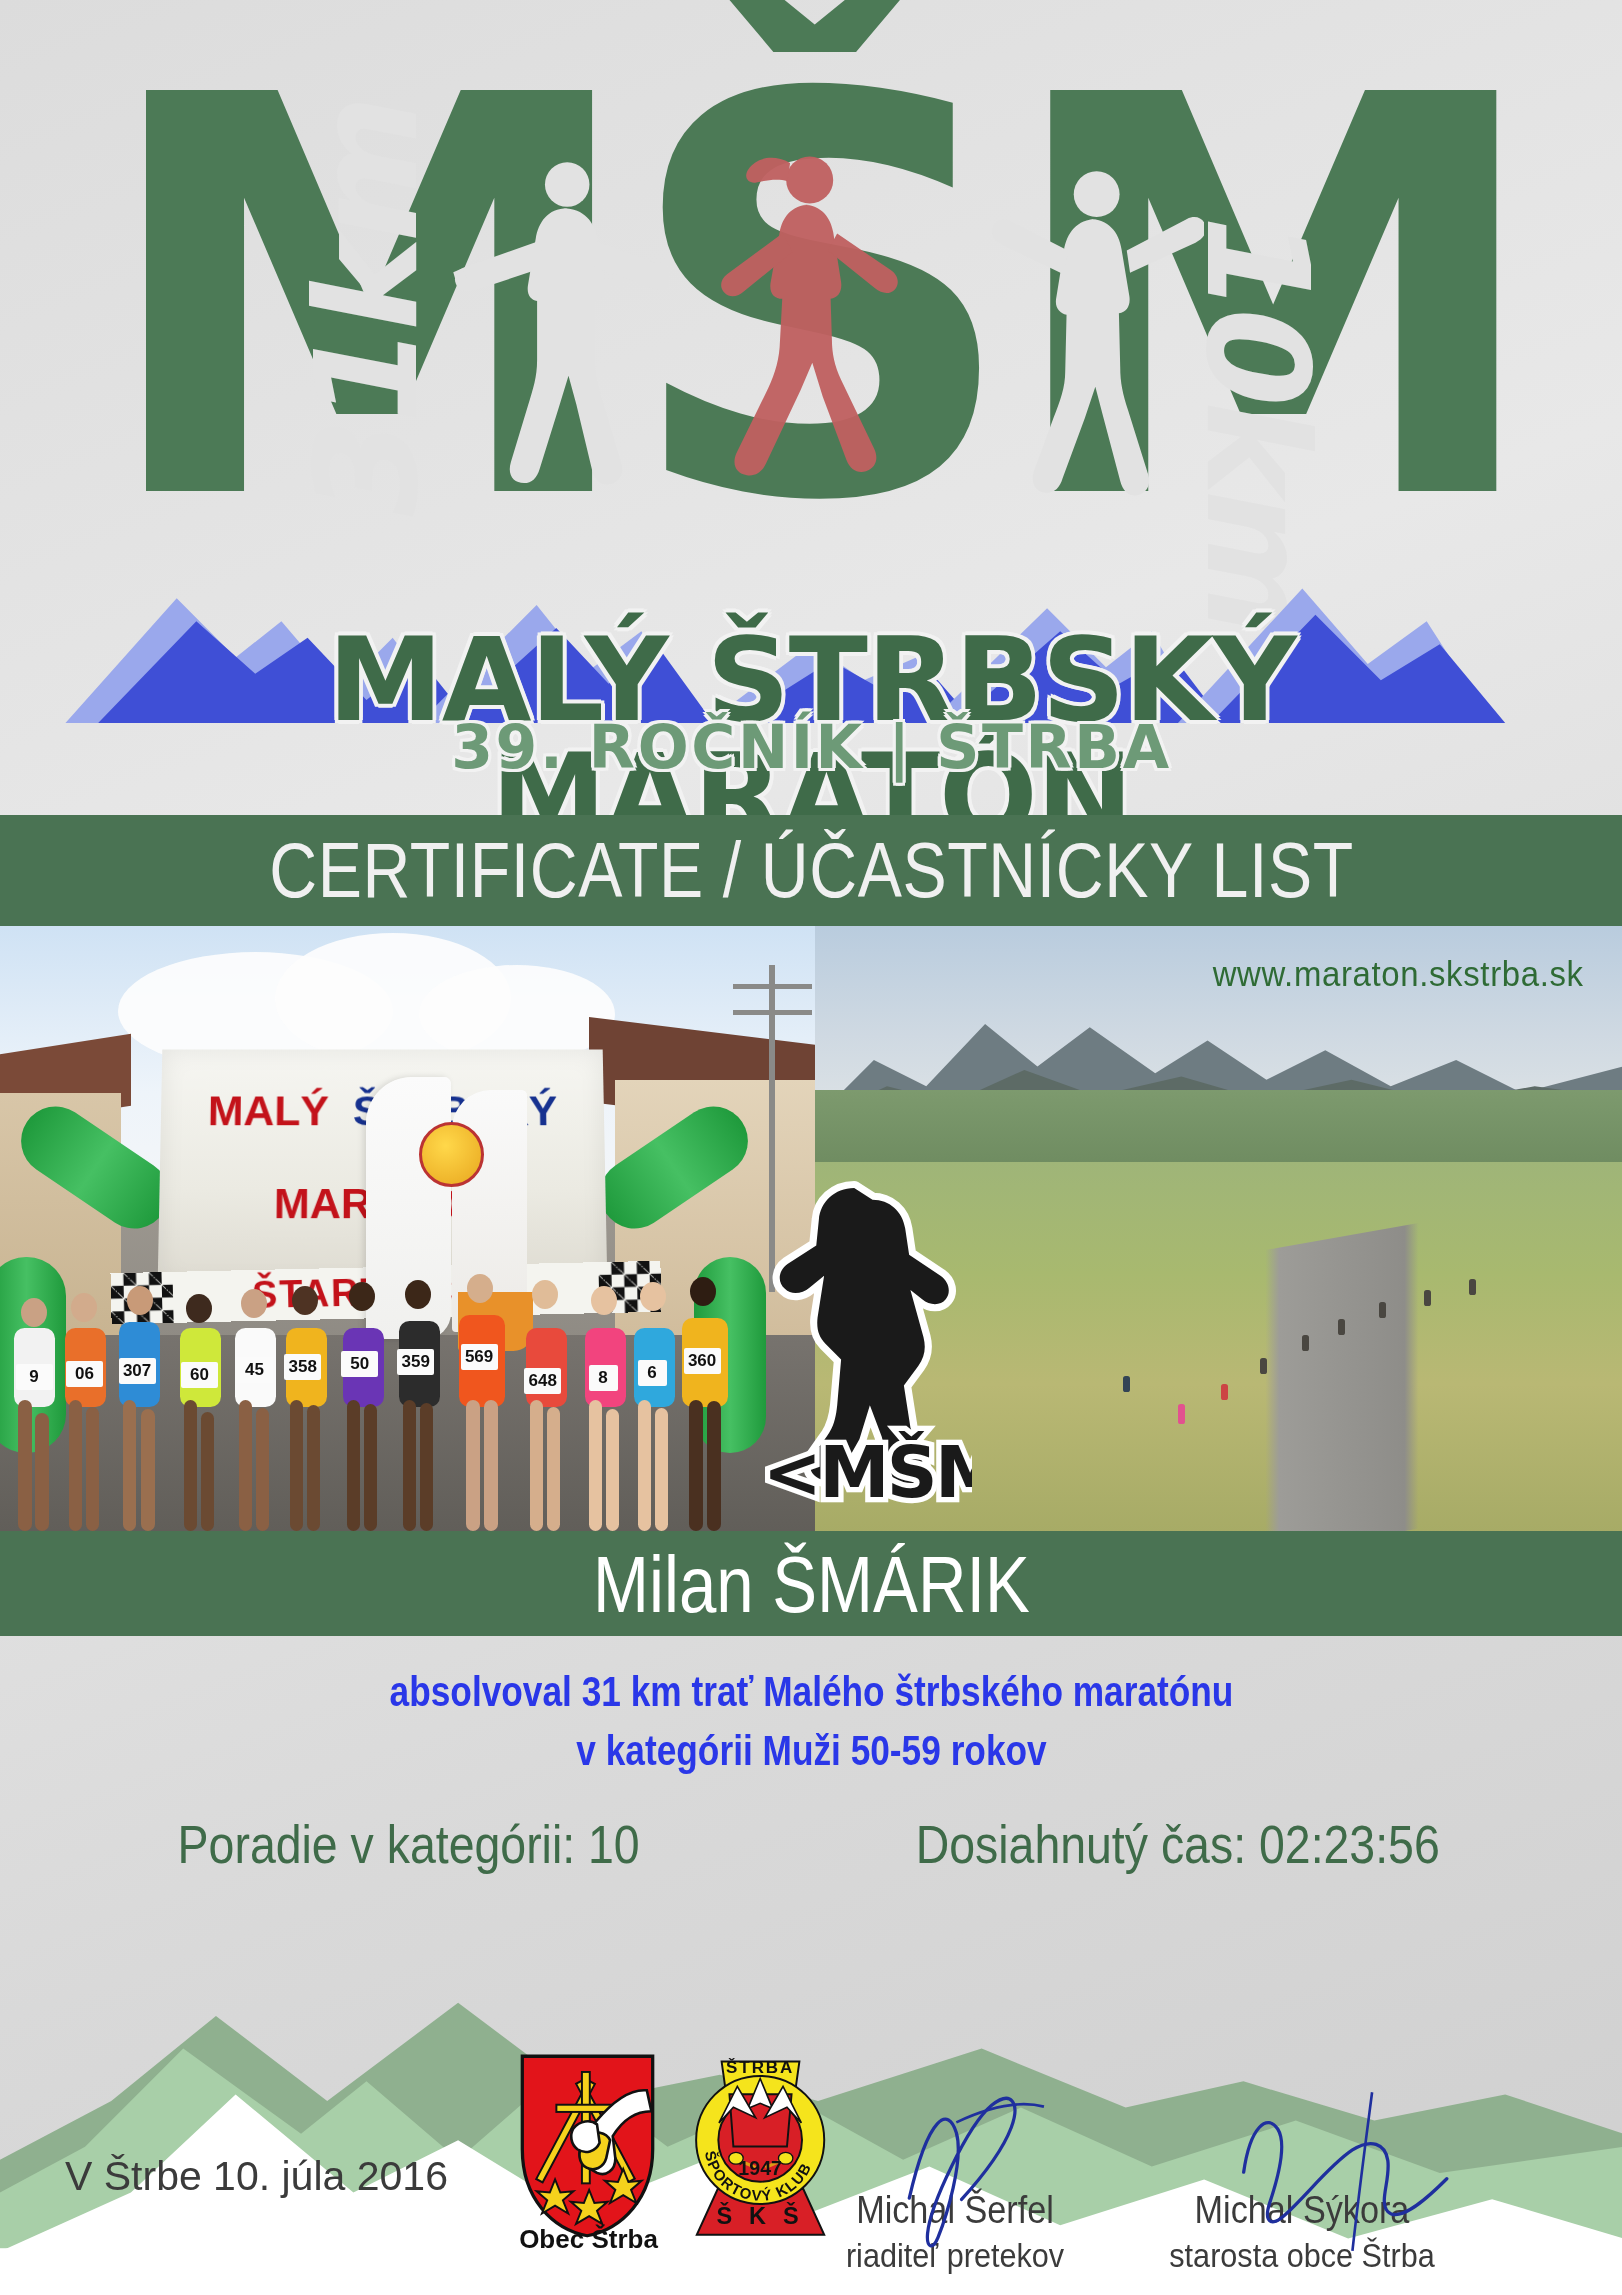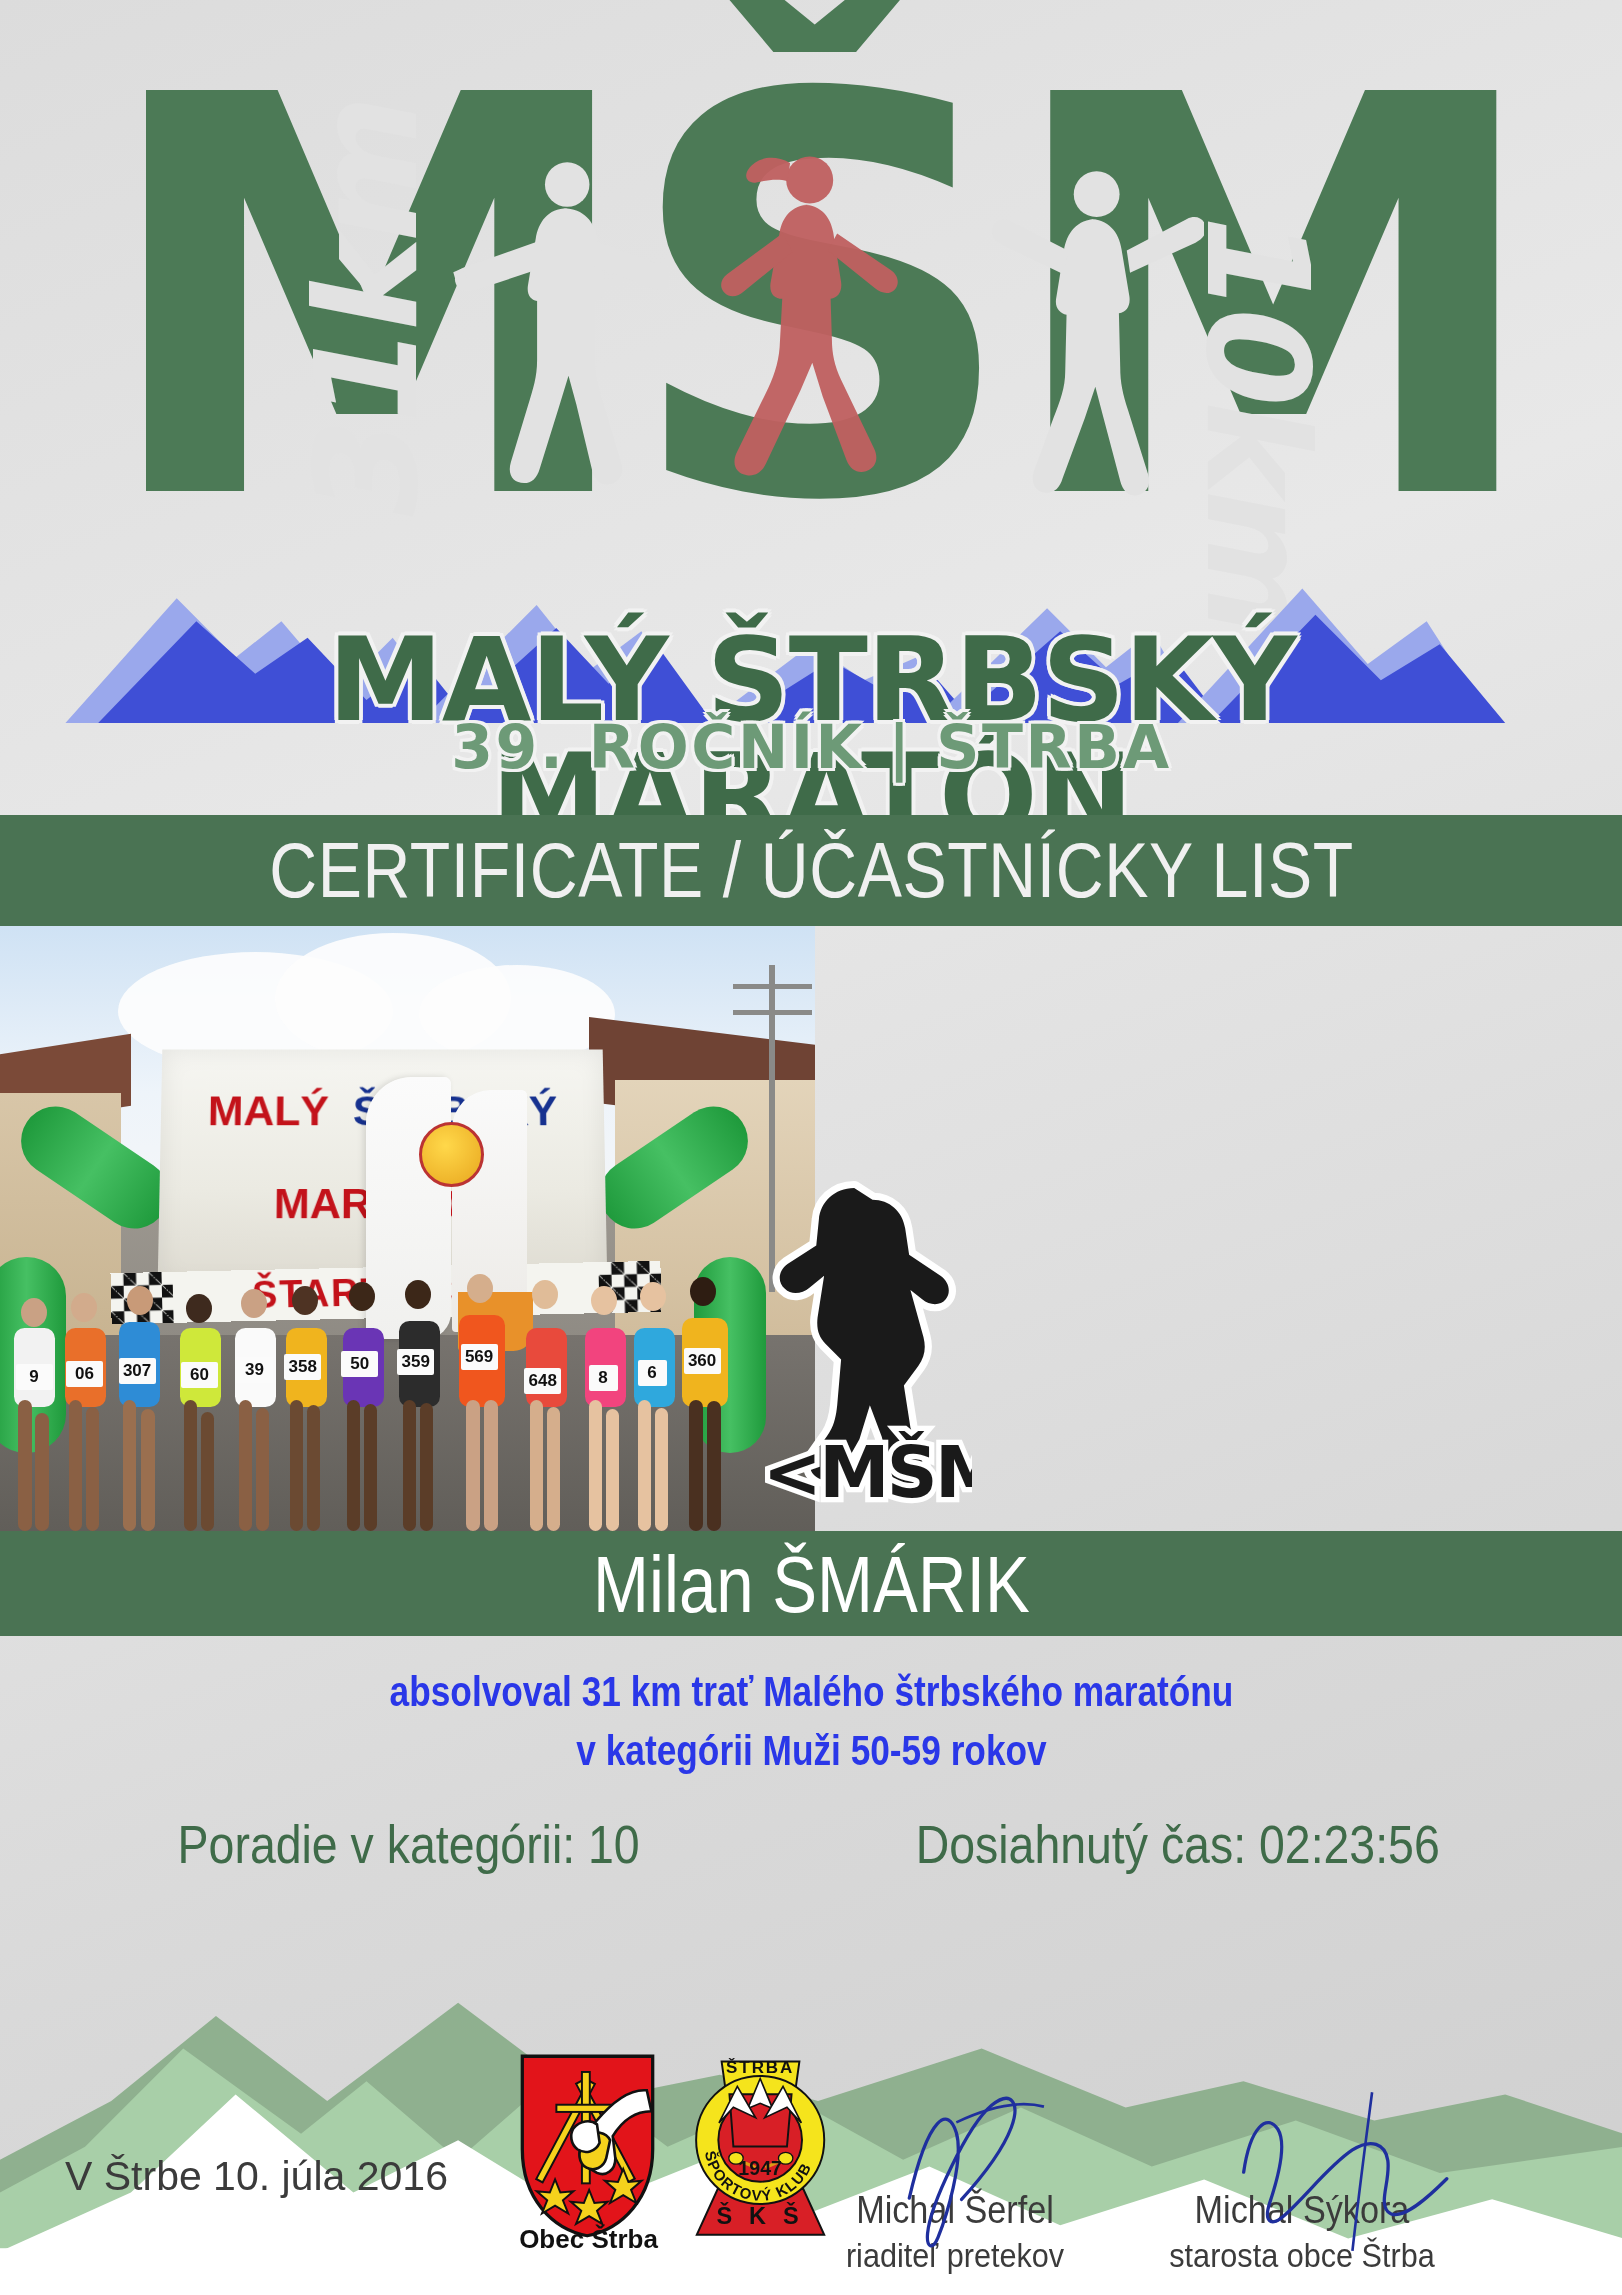--- a/index.html
+++ b/index.html
@@ -354,21 +354,21 @@
         <div class="rn" style="left:177px;">
           <div class="head" style="left:9.2px;bottom:208px;background:#3e2a1e;"></div>
           <div class="torso" style="left:2.6px;background:#cfe83a;"></div>
           <div class="bib" style="left:3.9px;bottom:143px;">60</div>
           <div class="legL" style="left:6.5px;background:#6b4a32;"></div>
             <div class="legR" style="left:23.6px;height:119px;background:#6b4a32;"></div>
         </div>
         <div class="rn" style="left:232px;">
           <div class="head" style="left:9.2px;bottom:213px;background:#caa184;"></div>
           <div class="torso" style="left:2.6px;background:#fafafa;"></div>
-          <div class="bib" style="left:3.9px;bottom:148px;">39</div>
+          <div class="bib" style="left:3.9px;bottom:148px;">45</div>
           <div class="legL" style="left:6.5px;"></div>
             <div class="legR" style="left:23.6px;height:123px;"></div>
         </div>
         <div class="rn" style="left:283px;">
           <div class="head" style="left:9.2px;bottom:216px;background:#4e3323;"></div>
           <div class="torso" style="left:2.6px;background:#f0b41e;"></div>
           <div class="bib" style="left:1.3px;bottom:151px;">358</div>
           <div class="legL" style="left:6.5px;background:#6b4a32;"></div>
             <div class="legR" style="left:23.6px;height:126px;background:#6b4a32;"></div>
         </div>
@@ -417,20 +417,42 @@
         <div class="rn" style="left:681px;">
           <div class="head" style="left:9.2px;bottom:225px;background:#2e1d12;"></div>
           <div class="torso" style="left:1.3px;width:46px;height:89px;background:#f0b41e;"></div>
           <div class="bib" style="left:2.6px;bottom:157px;">360</div>
           <div class="legL" style="left:7.9px;background:#4a3020;"></div>
             <div class="legR" style="left:26px;height:130px;background:#4a3020;"></div>
         </div>
       </div>
     </div>
 
+    <div class="photo-right">
+      <div class="r-sky"></div>
+      <div class="r-mtn">
+        <svg width="808" height="131" viewBox="0 0 1235 200" preserveAspectRatio="none">
+          <path d="M0 200 L90 110 L170 150 L260 55 L340 120 L420 60 L520 130 L600 80 L690 140 L780 95 L880 150 L980 110 L1080 160 L1235 120 L1235 200 Z" fill="#6e7c82"></path>
+          <path d="M0 200 L110 150 L210 175 L320 125 L430 165 L560 135 L680 170 L820 140 L960 175 L1100 150 L1235 168 L1235 200 Z" fill="#5d6b66"></path>
+        </svg>
+      </div>
+      <div class="r-town"></div>
+      <div class="r-field"></div>
+      <div class="r-road"></div>
+      <div class="dot-runner" style="left:406px;top:458px;background:#c44;"></div>
+      <div class="dot-runner" style="left:363px;top:478px;background:#e2528f;height:19.6px;"></div>
+      <div class="dot-runner" style="left:445px;top:432px;"></div>
+      <div class="dot-runner" style="left:487px;top:409px;"></div>
+      <div class="dot-runner" style="left:523px;top:393px;"></div>
+      <div class="dot-runner" style="left:564px;top:376px;"></div>
+      <div class="dot-runner" style="left:609px;top:364px;"></div>
+      <div class="dot-runner" style="left:654px;top:353px;"></div>
+      <div class="dot-runner" style="left:308px;top:450px;background:#345;"></div>
+      <div class="url">www.maraton.skstrba.sk</div>
+    </div>
 
     <div class="msm-cut" style="top:249px;left:756px;">
       <svg width="216" height="340" viewBox="0 0 330 520">
         <g stroke="#ffffff" stroke-width="22" fill="none" stroke-linejoin="round">
           <path d="M150 20 c-30 0 -52 22 -54 48 l-4 40 -44 28 c-14 10 -16 28 -4 38 10 10 26 8 38 -2 l22 -18 -10 64 c-2 18 2 30 12 40 l24 24 -6 70 c-2 20 -6 34 -16 48 l-20 28 c-10 14 -6 30 8 36 14 6 28 0 36 -14 l26 -46 16 -52 18 48 16 60 c4 16 18 24 32 20 16 -6 22 -20 16 -36 l-20 -58 -10 -64 22 -30 c10 -14 12 -28 8 -44 l-20 -72 18 14 c12 10 28 10 36 0 8 -10 6 -26 -8 -36 l-48 -32 -6 -40 c-4 -26 -24 -44 -50 -44 z"></path>
         </g>
         <g fill="#1a1a1a">
           <path d="M150 20 c-30 0 -52 22 -54 48 l-4 40 -44 28 c-14 10 -16 28 -4 38 10 10 26 8 38 -2 l22 -18 -10 64 c-2 18 2 30 12 40 l24 24 -6 70 c-2 20 -6 34 -16 48 l-20 28 c-10 14 -6 30 8 36 14 6 28 0 36 -14 l26 -46 16 -52 18 48 16 60 c4 16 18 24 32 20 16 -6 22 -20 16 -36 l-20 -58 -10 -64 22 -30 c10 -14 12 -28 8 -44 l-20 -72 18 14 c12 10 28 10 36 0 8 -10 6 -26 -8 -36 l-48 -32 -6 -40 c-4 -26 -24 -44 -50 -44 z"></path>
         </g>
         <g font-family="DejaVu Sans, sans-serif" font-size="108" font-weight="bold" fill="#1a1a1a" stroke="#ffffff" stroke-width="16" paint-order="stroke" letter-spacing="-4">

